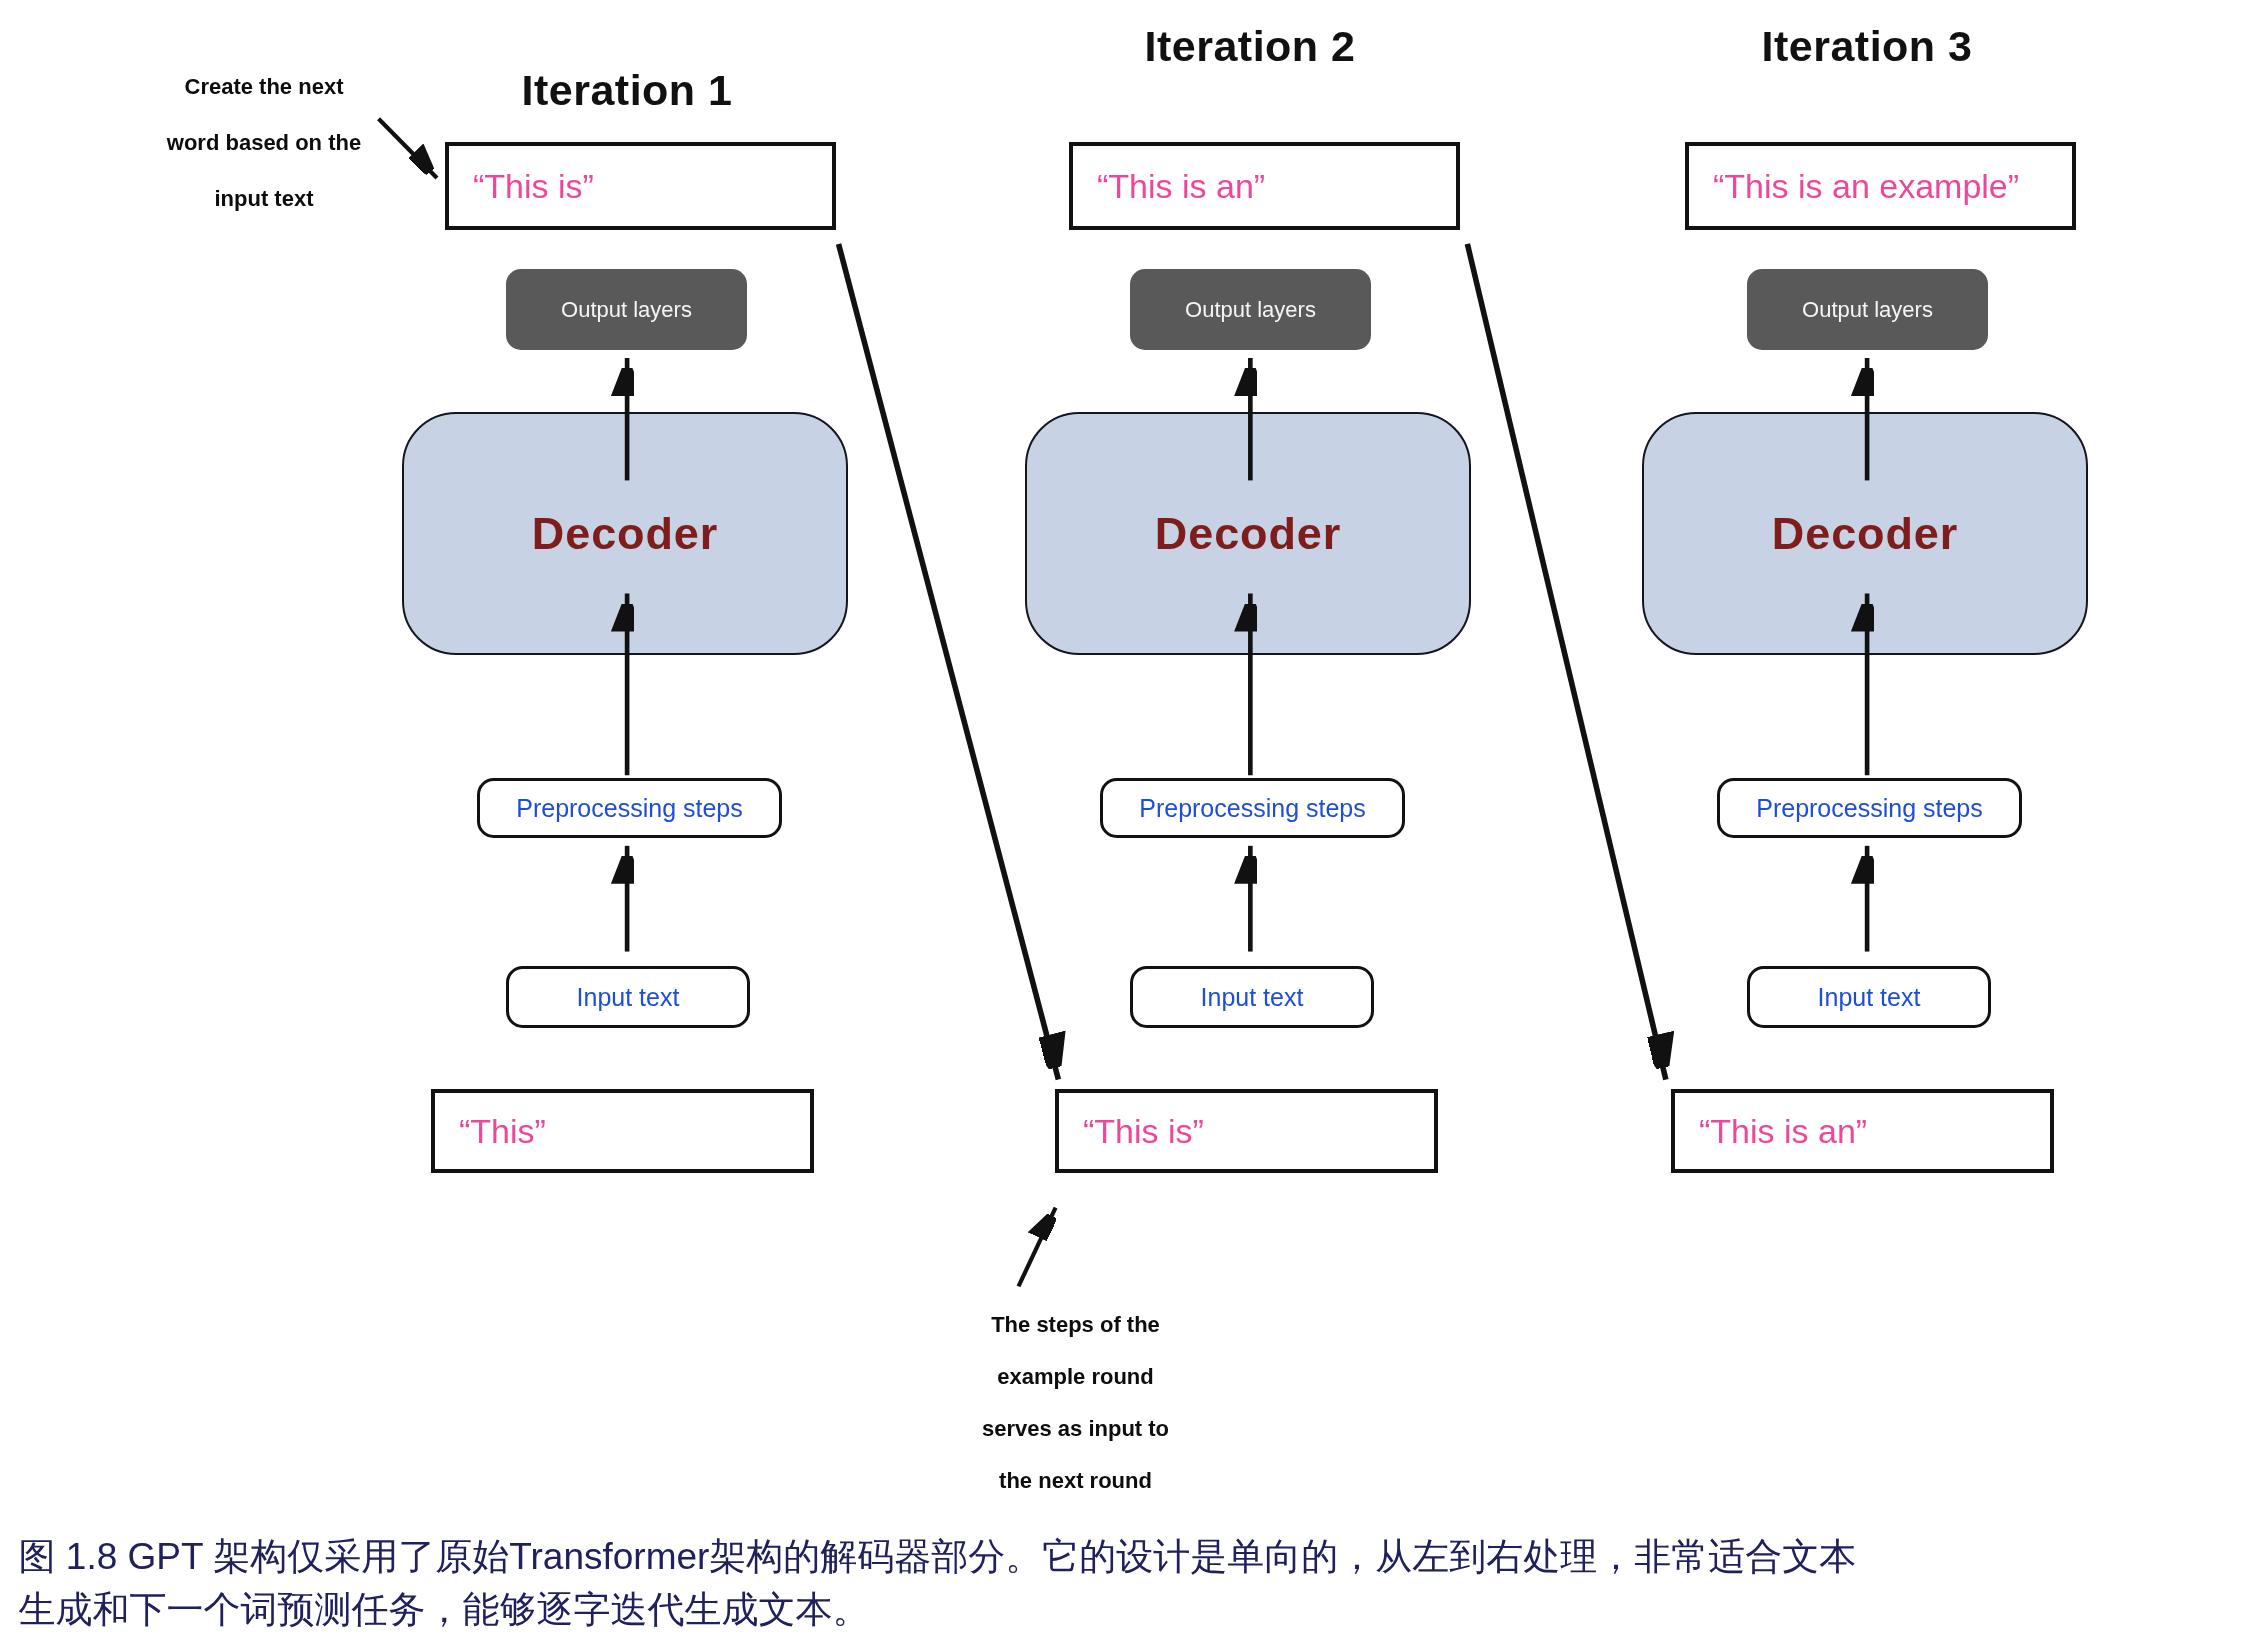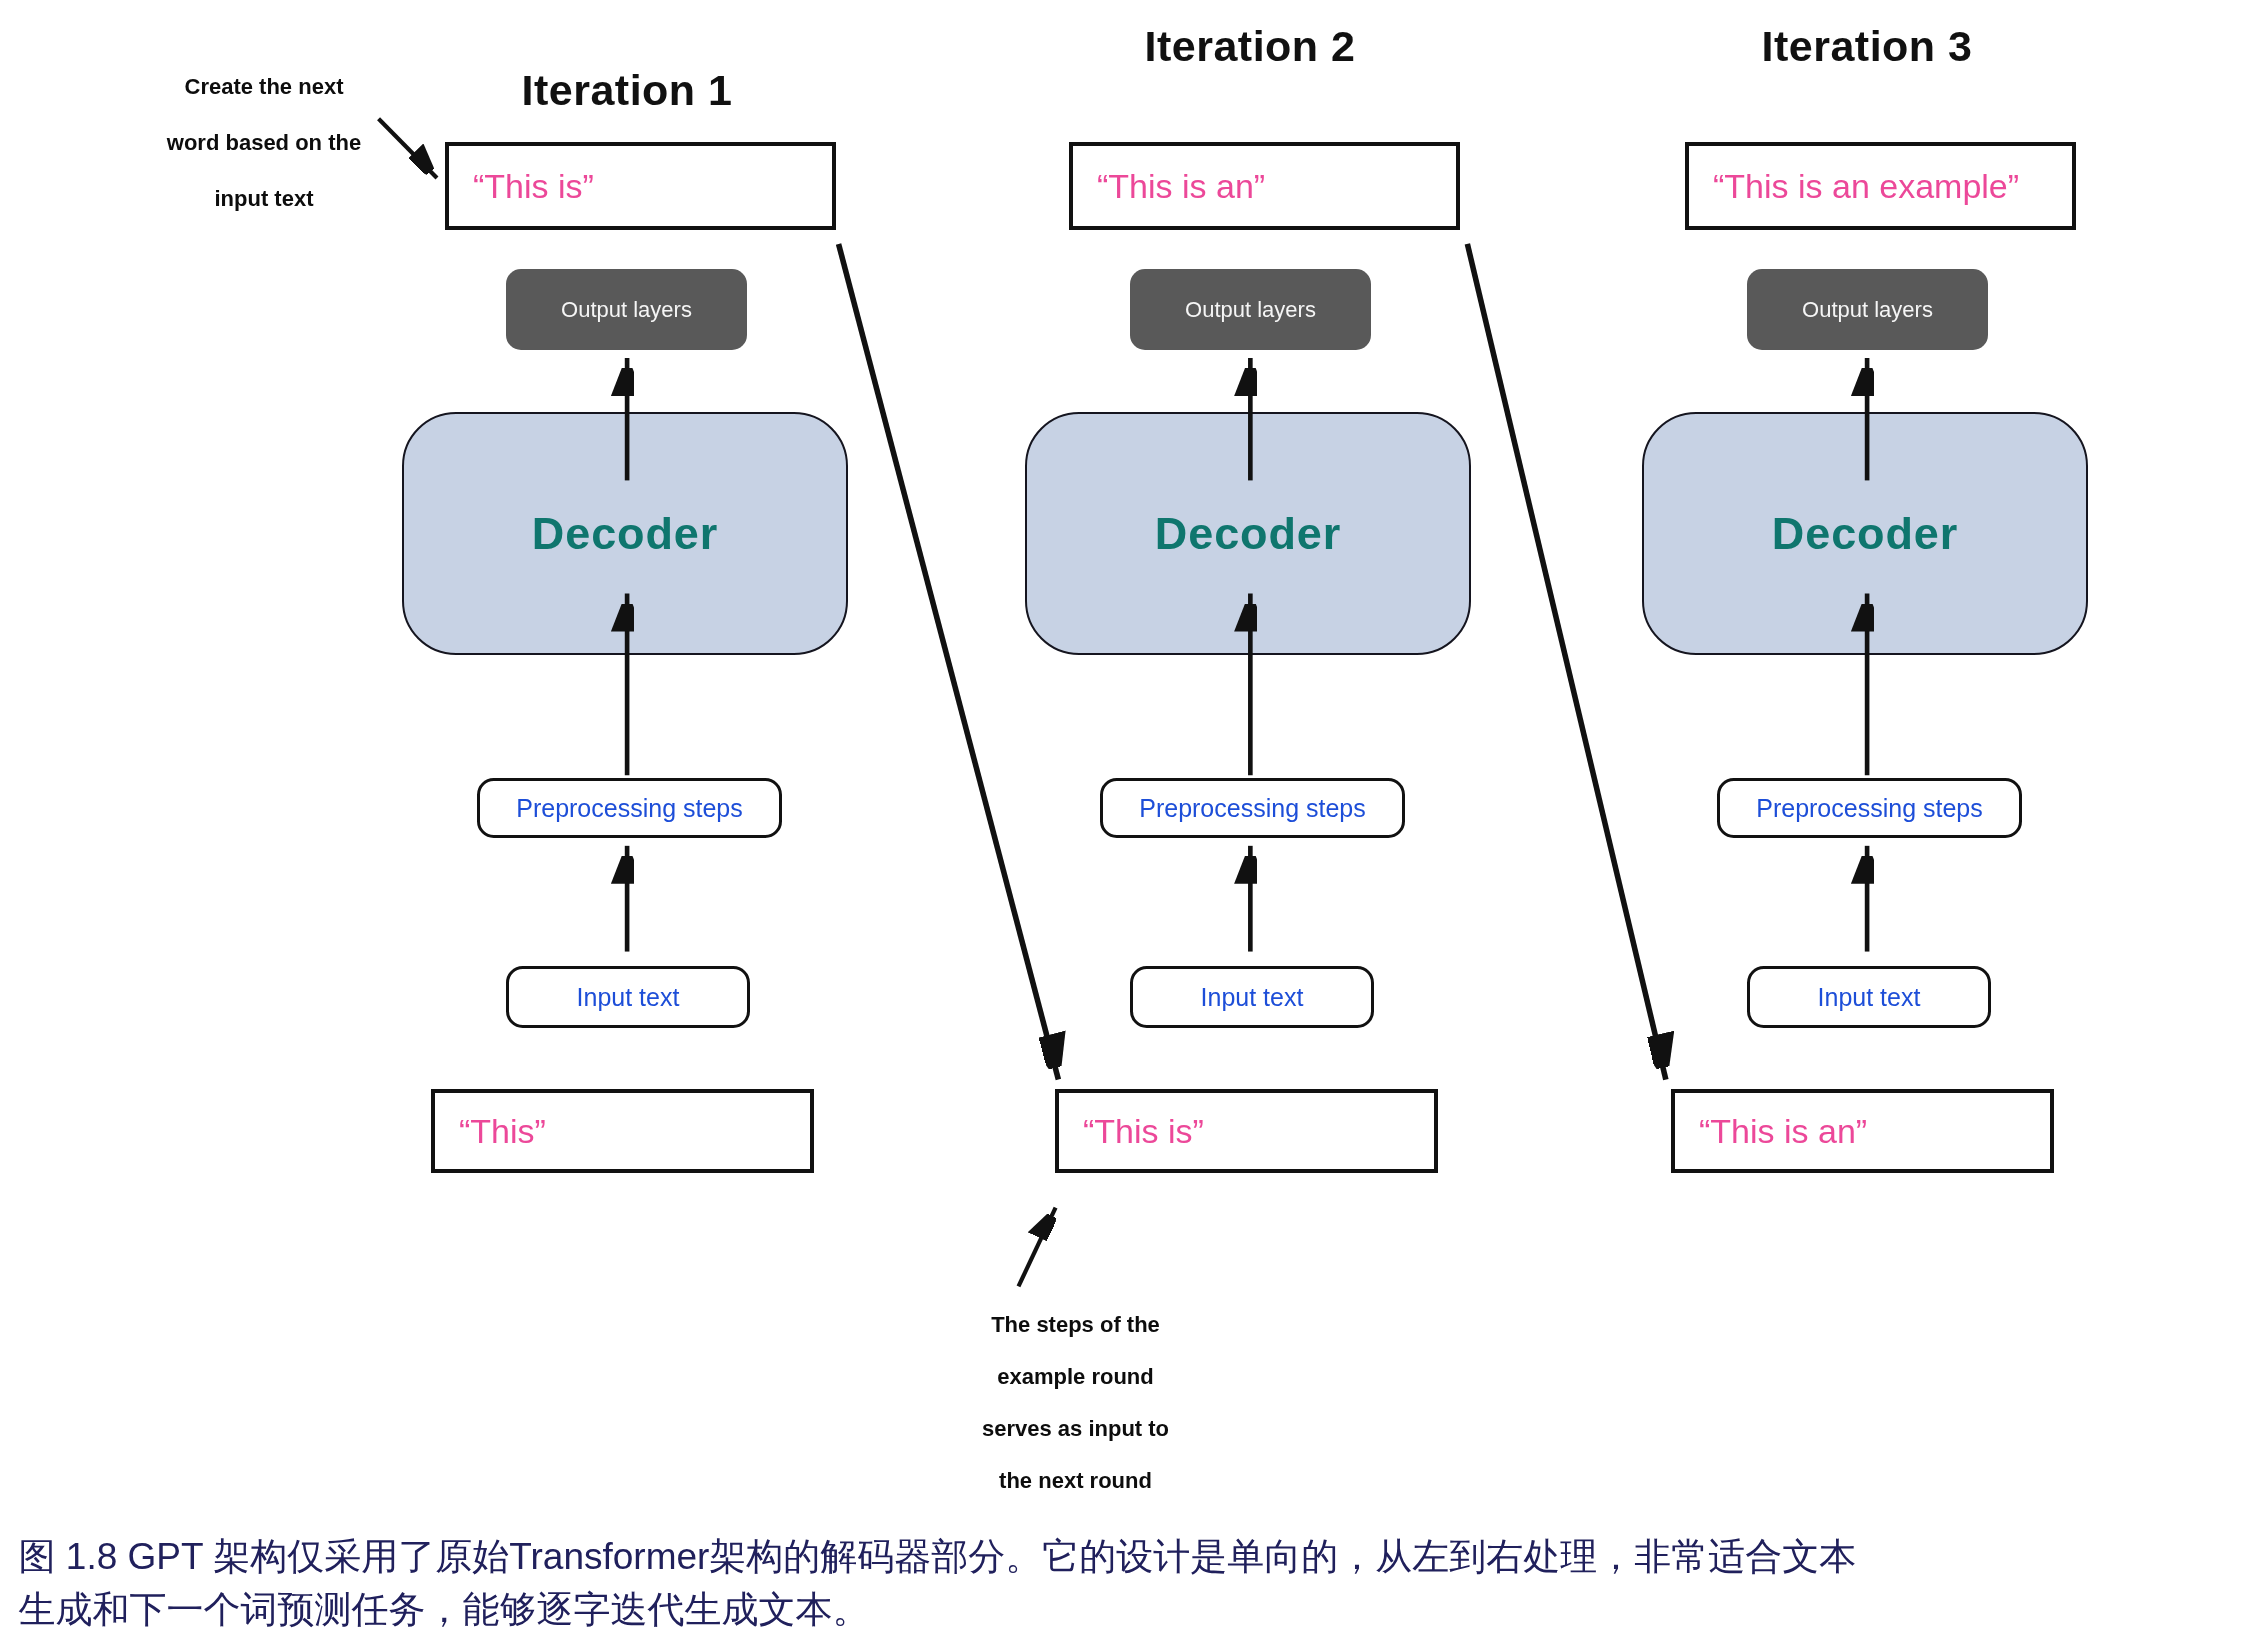--- a/index.html
+++ b/index.html
@@ -49,21 +49,21 @@
   .decoder {
     position: absolute;
     background: #c7d2e4;
     border: 2.8px solid #15151f;
     border-radius: 54px;
     display: flex;
     align-items: center;
     justify-content: center;
     font-weight: bold;
     font-size: 45px;
-    color: #0f766e;
+    color: #7f1d1d;
     letter-spacing: 0.9px;
   }
   .pill {
     position: absolute;
     background: #ffffff;
     border: 3.7px solid #111111;
     border-radius: 16.7px;
     display: flex;
     align-items: center;
     justify-content: center;

